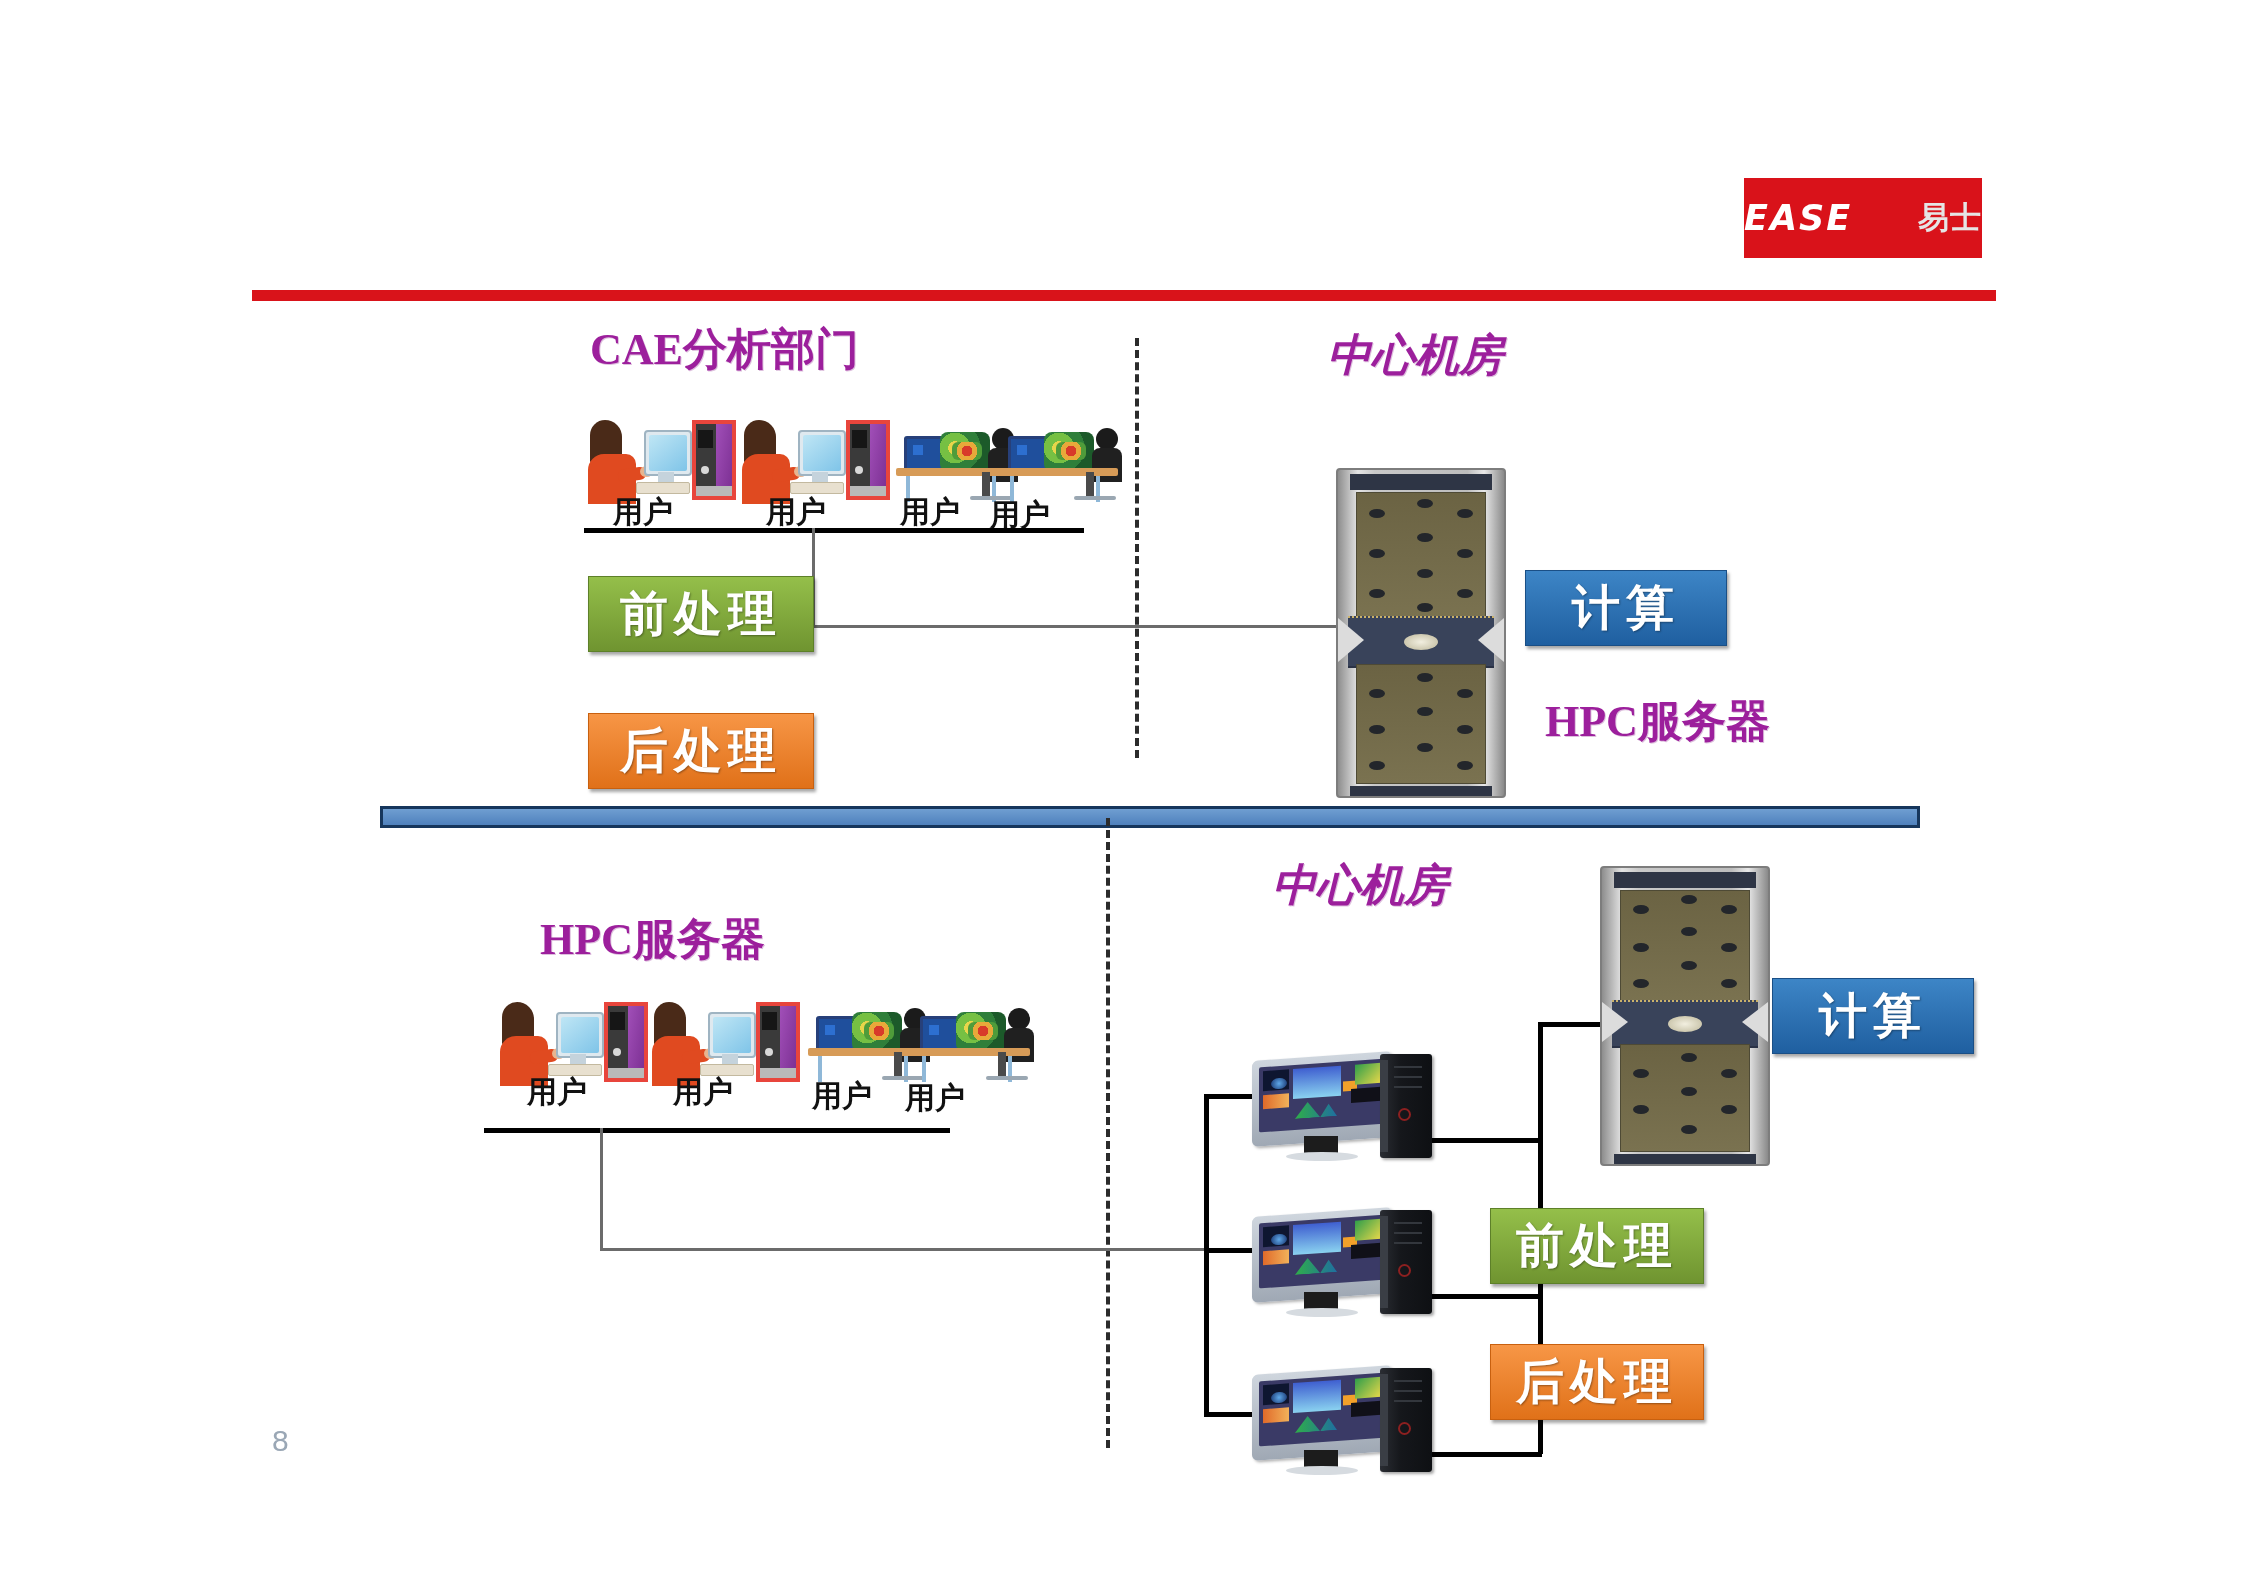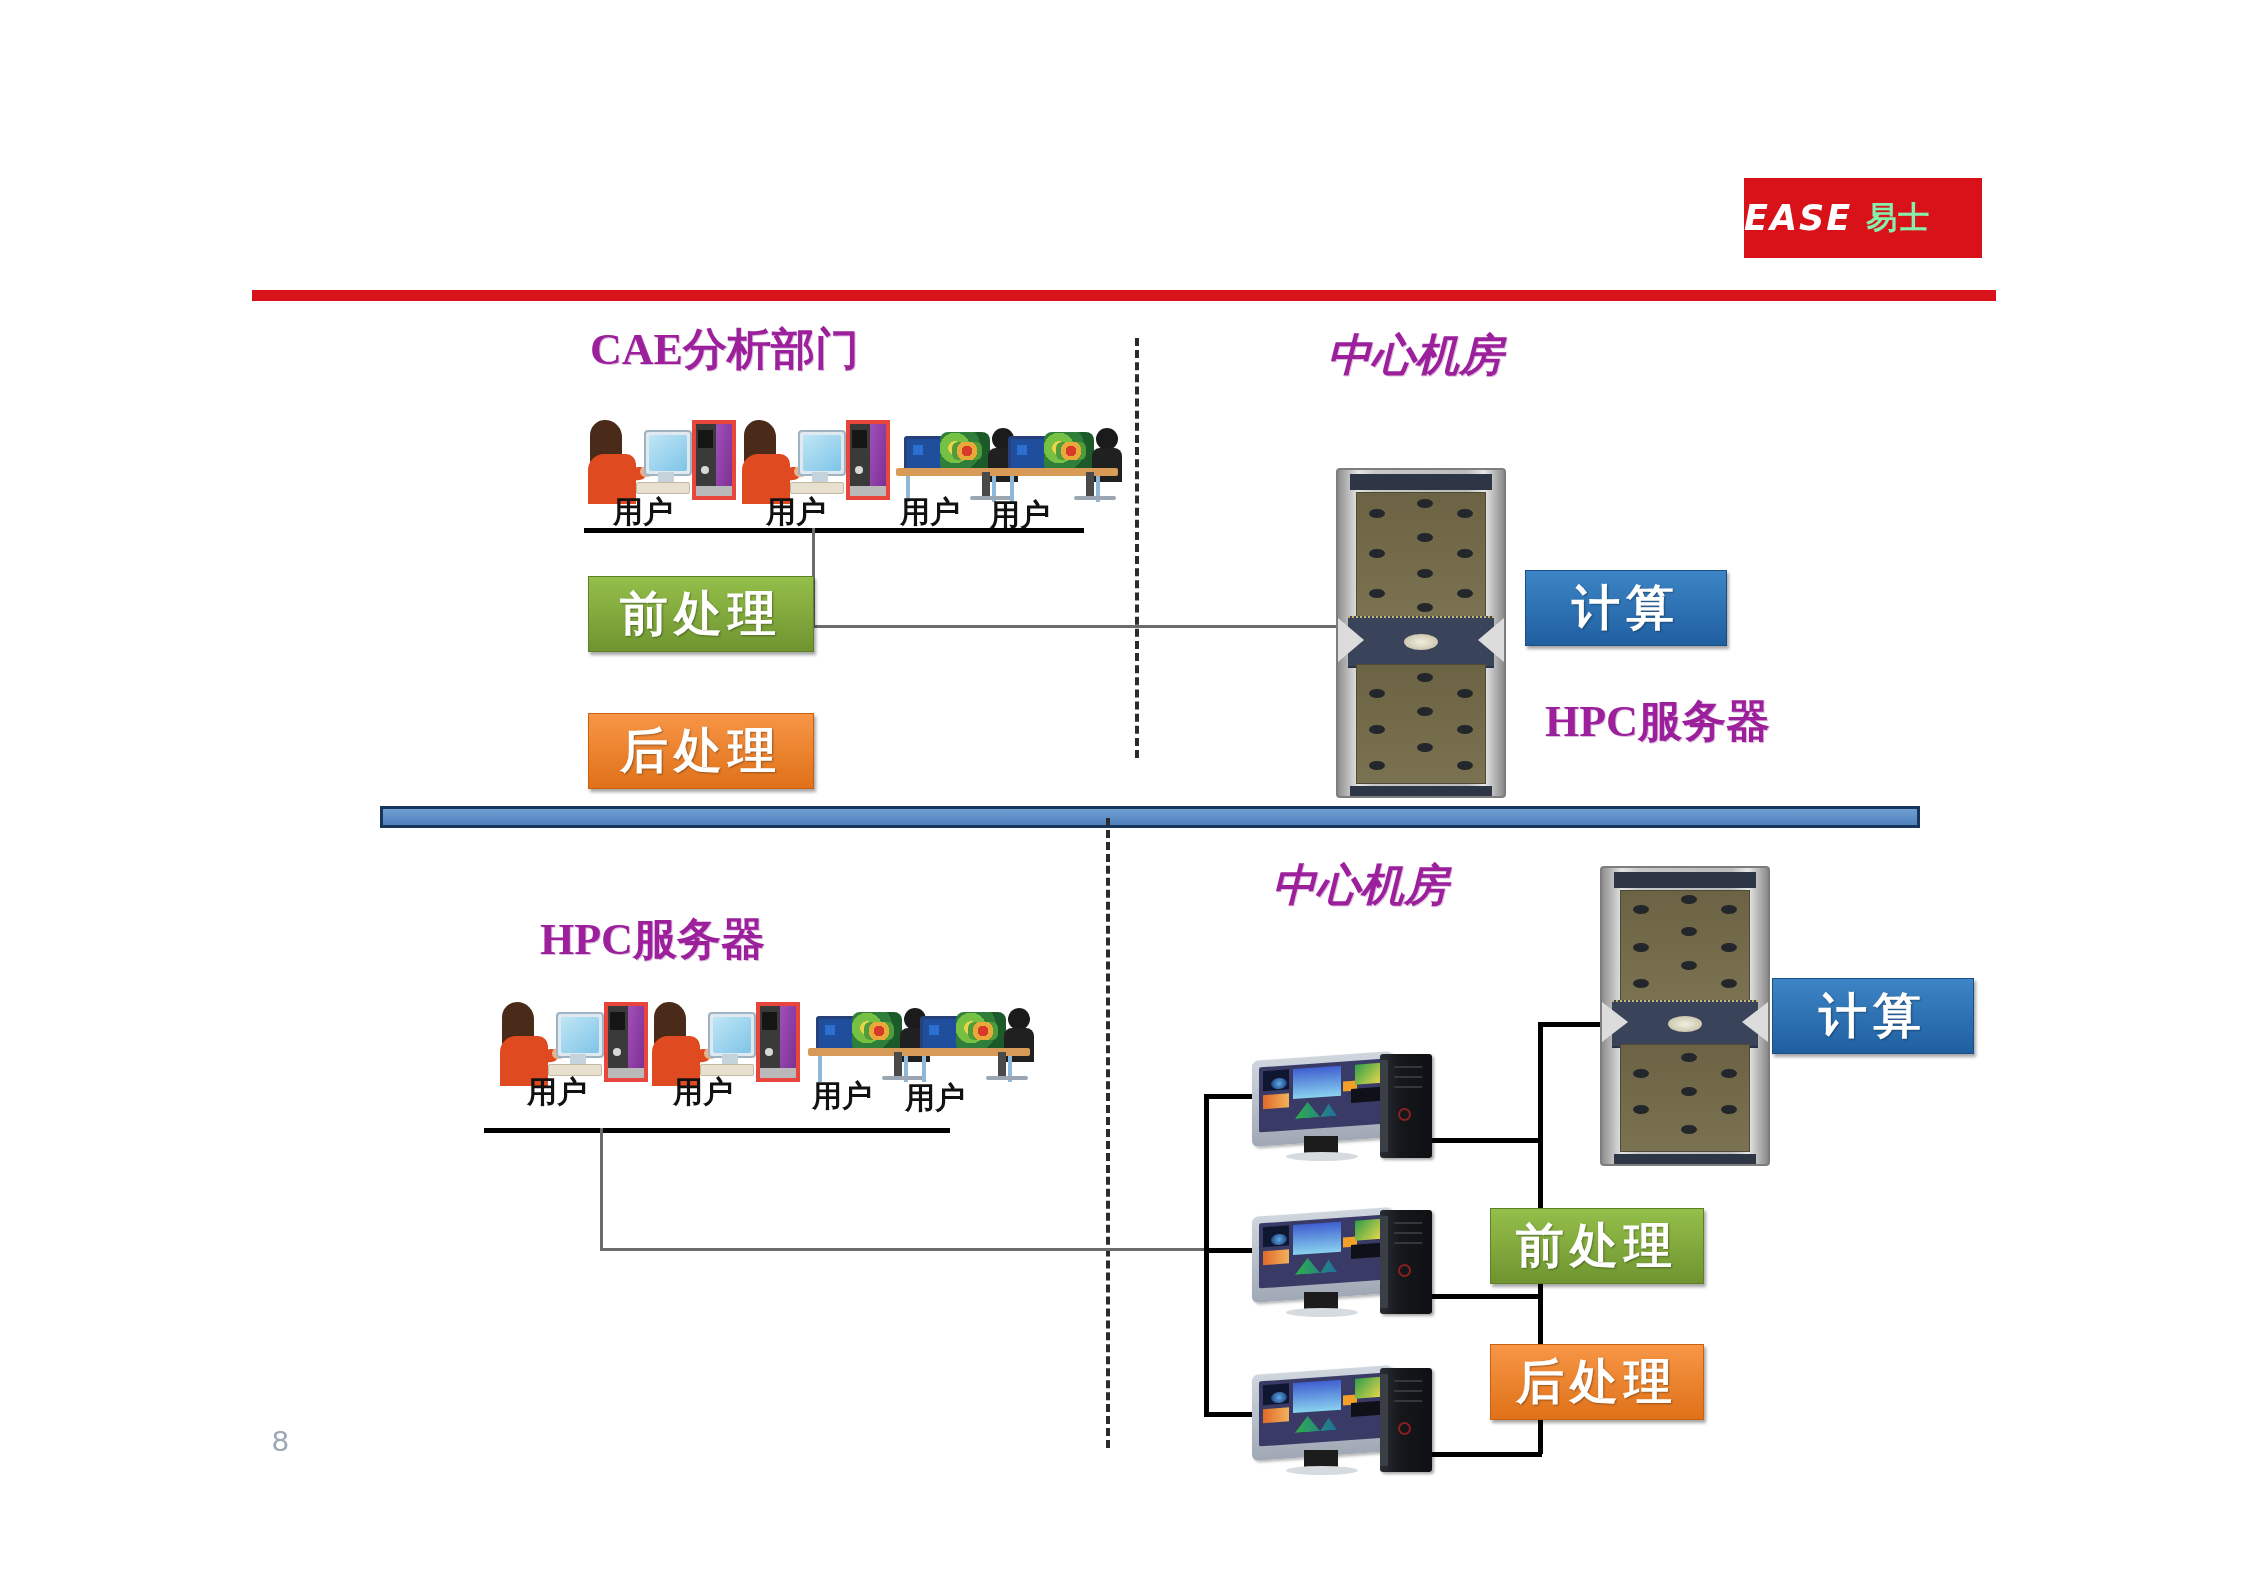--- a/index.html
+++ b/index.html
@@ -17,29 +17,29 @@
     font-family:"DejaVu Sans","Liberation Sans",sans-serif;
     font-size:66px;font-weight:700;color:#0d0d0d;letter-spacing:1px;
     white-space:nowrap;
   }
   .title-rule{
     position:absolute;left:252px;top:290px;width:1744px;height:11px;
     background:#d9131a;
   }
   .logo-box{
     position:absolute;left:1744px;top:178px;width:238px;height:80px;
-    background:#d9121a;display:flex;align-items:center;justify-content:flex-start;gap:14px;
+    background:#d9121a;display:flex;align-items:center;justify-content:space-between;gap:14px;
   }
   .logo-ease{
     font-family:"DejaVu Sans","Liberation Sans",sans-serif;
     font-size:35px;font-weight:700;font-style:italic;color:#fff;letter-spacing:2px;
   }
   .logo-cn{
     font-family:"DejaVu Sans","Liberation Sans",sans-serif;
-    font-size:31px;font-weight:700;color:#86efac;letter-spacing:1px;
+    font-size:31px;font-weight:700;color:#e5e5e5;letter-spacing:1px;
   }
 
   
   .sec-label{
     position:absolute;white-space:nowrap;color:#9c1f9c;
     font-family:"Liberation Serif","DejaVu Serif",serif;
     font-size:44px;font-weight:700;
     text-shadow:1px 1px 0 rgba(120,0,120,.25);
   }
   .sec-label.italicish{font-style:italic;}

